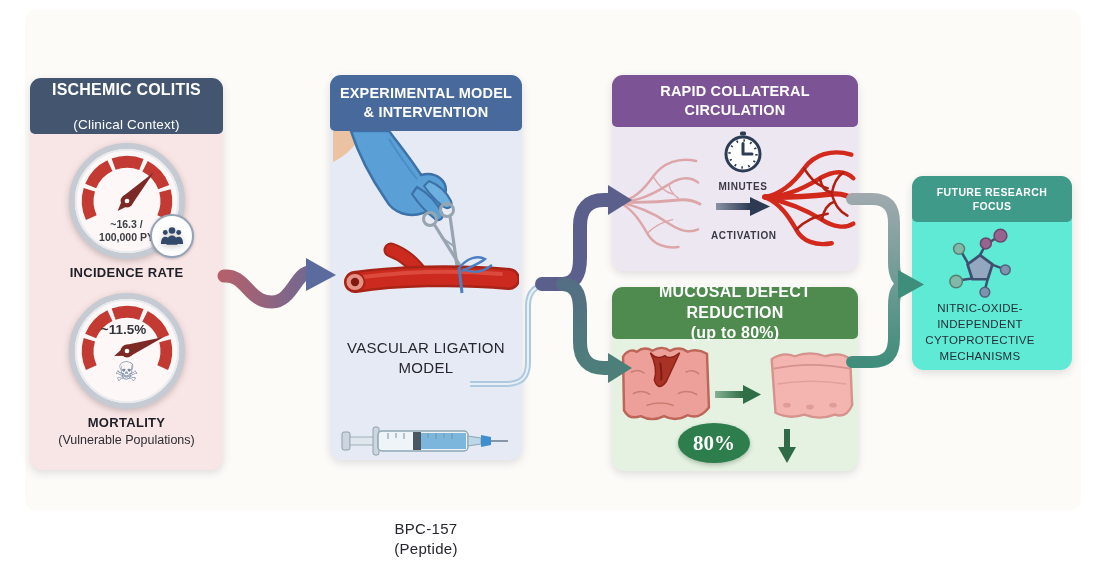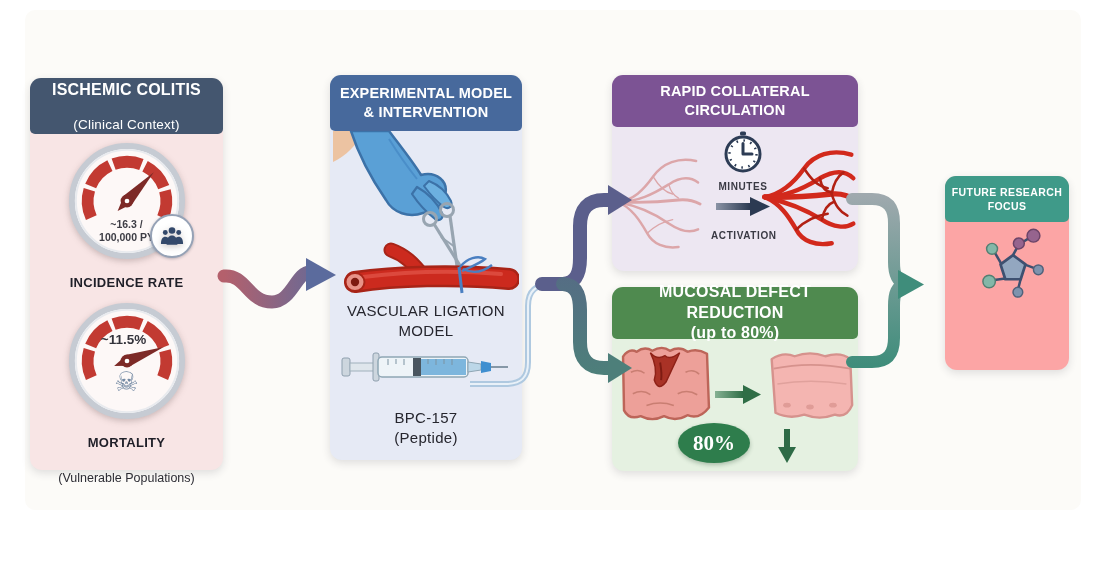--- a/index.html
+++ b/index.html
@@ -22,27 +22,27 @@
   .gaugewrap svg{filter:drop-shadow(0 2px 3px rgba(60,40,40,.25));}
   .gval1{position:absolute;left:0;top:76px;width:118px;text-align:center;
          font-size:10.5px;font-weight:700;color:#3c3c44;line-height:1.2;}
   .gval2{position:absolute;left:0;top:30px;width:112px;text-align:center;
          font-size:13.5px;font-weight:700;color:#33333b;}
   .skull{position:absolute;left:0;top:66px;width:118px;text-align:center;font-size:27px;color:#7389a3;
          font-family:"DejaVu Sans", sans-serif;line-height:1;}
   .popbadge{position:absolute;right:-8px;bottom:2px;width:40px;height:40px;border-radius:50%;
             background:#ffffff;border:2px solid #96a2b6;display:flex;align-items:center;justify-content:center;
             box-shadow:0 1px 3px rgba(40,50,70,.3);}
-  .glabel{font-size:13px;font-weight:700;color:#1f1f28;margin-top:15px;letter-spacing:.3px;}
-  .gsub{font-size:12.5px;font-weight:400;color:#2c2c34;margin-top:21px;}
+  .glabel{font-size:13px;font-weight:700;color:#1f1f28;margin-top:5px;letter-spacing:.3px;}
+  .gsub{font-size:12.5px;font-weight:400;color:#2c2c34;margin-top:3px;}
 
   
   .p2{left:330px;top:75px;width:192px;height:385px;background:#e6eaf5;}
   .p2 .hdr{height:56px;background:#47699c;font-size:14.5px;font-weight:700;line-height:1.3;}
-  .p2-col{display:flex;flex-direction:column;align-items:center;}
+  .p2-col{display:flex;flex-direction:column;align-items:center;gap:37px;}
   .cap{font-size:15px;color:#26262e;text-align:center;line-height:1.3;letter-spacing:.3px;}
   .cap1{margin-top:2px;}
   .cap2{margin-top:20px;}
 
   
   .p3{left:612px;top:75px;width:246px;height:196px;background:#ede7f2;}
   .p3 .hdr{height:52px;background:#7c5394;font-size:14.5px;font-weight:700;line-height:1.3;}
   .p3-center{position:absolute;left:99px;top:56px;width:64px;text-align:center;}
   .smalllabel{font-size:10px;font-weight:700;color:#3a3a44;letter-spacing:.6px;}
   .tree-faded{position:absolute;left:2px;top:68px;}
@@ -53,21 +53,21 @@
   .p4 .hdr{height:52px;background:#4f8a4f;font-size:16px;font-weight:700;line-height:1.3;}
   .tissue1{position:absolute;left:5px;top:56px;}
   .tissue2{position:absolute;left:152px;top:58px;}
   .p4-arrow{position:absolute;left:103px;top:96px;}
   .oval{position:absolute;left:66px;top:136px;width:72px;height:40px;border-radius:50%;
         background:#2e7d4c;color:#ffffff;font-size:21px;font-weight:700;
         display:flex;align-items:center;justify-content:center;box-shadow:0 2px 4px rgba(30,70,40,.3);font-family:Liberation Serif, serif;}
   .darrow{position:absolute;left:166px;top:142px;}
 
   
-  .p5{left:912px;top:176px;width:124px;height:194px;background:#fca5a5;margin-left:33px;}
+  .p5{left:912px;top:176px;width:160px;height:194px;background:#5eead4;}
   .p5 .hdr{height:46px;background:#3f9a89;font-size:10.5px;font-weight:700;line-height:1.35;letter-spacing:.4px;}
   .mol{position:absolute;left:28px;top:48px;}
   .p5-body{position:absolute;left:0;top:124px;width:136px;text-align:center;
            font-size:11.5px;font-weight:500;color:#24303a;line-height:1.4;letter-spacing:.3px;}
 
   .overlay{position:absolute;left:0;top:0;pointer-events:none;}
   .brand{position:absolute;left:46px;top:522px;font-size:35px;font-weight:600;color:#191919;letter-spacing:.3px;}
 </style>
 </head>
 <body>
@@ -307,20 +307,24 @@
           <line x1="48" y1="56" x2="45" y2="68"></line>
       </g>
       <path d="M40,32 L52.8,41.5 L47.9,56.7 L32.1,56.7 L27.2,41.5 Z" fill="#93a7c0" stroke="#3e5070" stroke-width="2.8" stroke-linejoin="round"></path>
       <circle cx="46" cy="20" r="5.6" fill="#96648e" stroke="#6c4468" stroke-width="1.5"></circle>
       <circle cx="61" cy="12" r="6.6" fill="#96648e" stroke="#6c4468" stroke-width="1.5"></circle>
       <circle cx="18.5" cy="25.5" r="5.6" fill="#83b7a8" stroke="#537f72" stroke-width="1.5"></circle>
       <circle cx="15.5" cy="59" r="6.4" fill="#83b7a8" stroke="#537f72" stroke-width="1.5"></circle>
       <circle cx="66" cy="47" r="5" fill="#7e93ae" stroke="#50617a" stroke-width="1.5"></circle>
       <circle cx="45" cy="70" r="5" fill="#7e93ae" stroke="#50617a" stroke-width="1.5"></circle>
     </svg>
+    <div class="p5-body pre">NITRIC-OXIDE-
+INDEPENDENT
+CYTOPROTECTIVE
+MECHANISMS</div>
   </div>
 
   <svg class="overlay" width="1100" height="579" viewBox="0 0 1100 579">
     <defs>
       <linearGradient id="wavyG" x1="224" y1="0" x2="336" y2="0" gradientUnits="userSpaceOnUse">
         <stop offset="0" stop-color="#b4606c"></stop>
           <stop offset="1" stop-color="#5b6b9d"></stop>
       </linearGradient>
       <linearGradient id="branchG" x1="0" y1="200" x2="0" y2="375" gradientUnits="userSpaceOnUse">
         <stop offset="0" stop-color="#5b5f8c"></stop>

